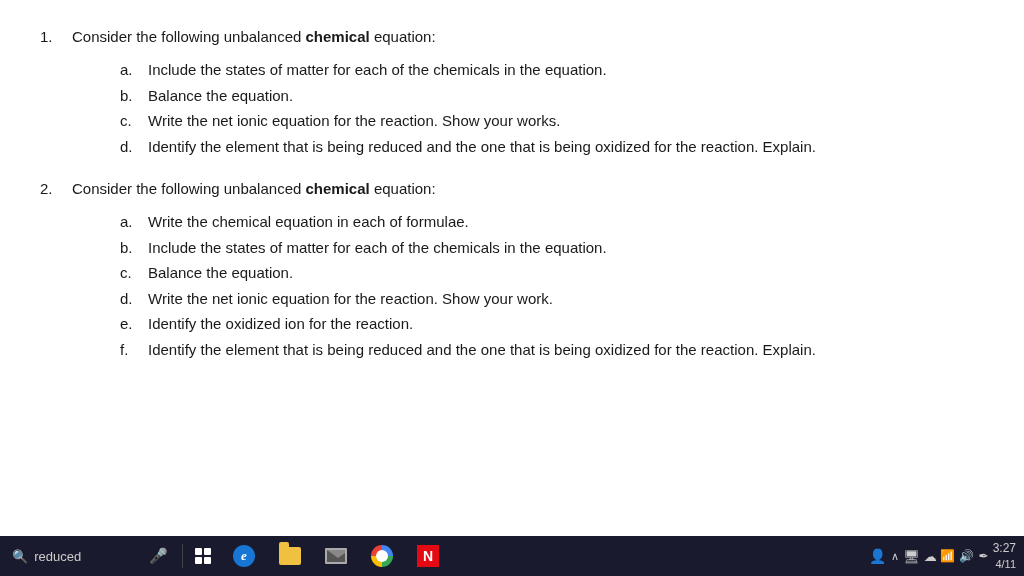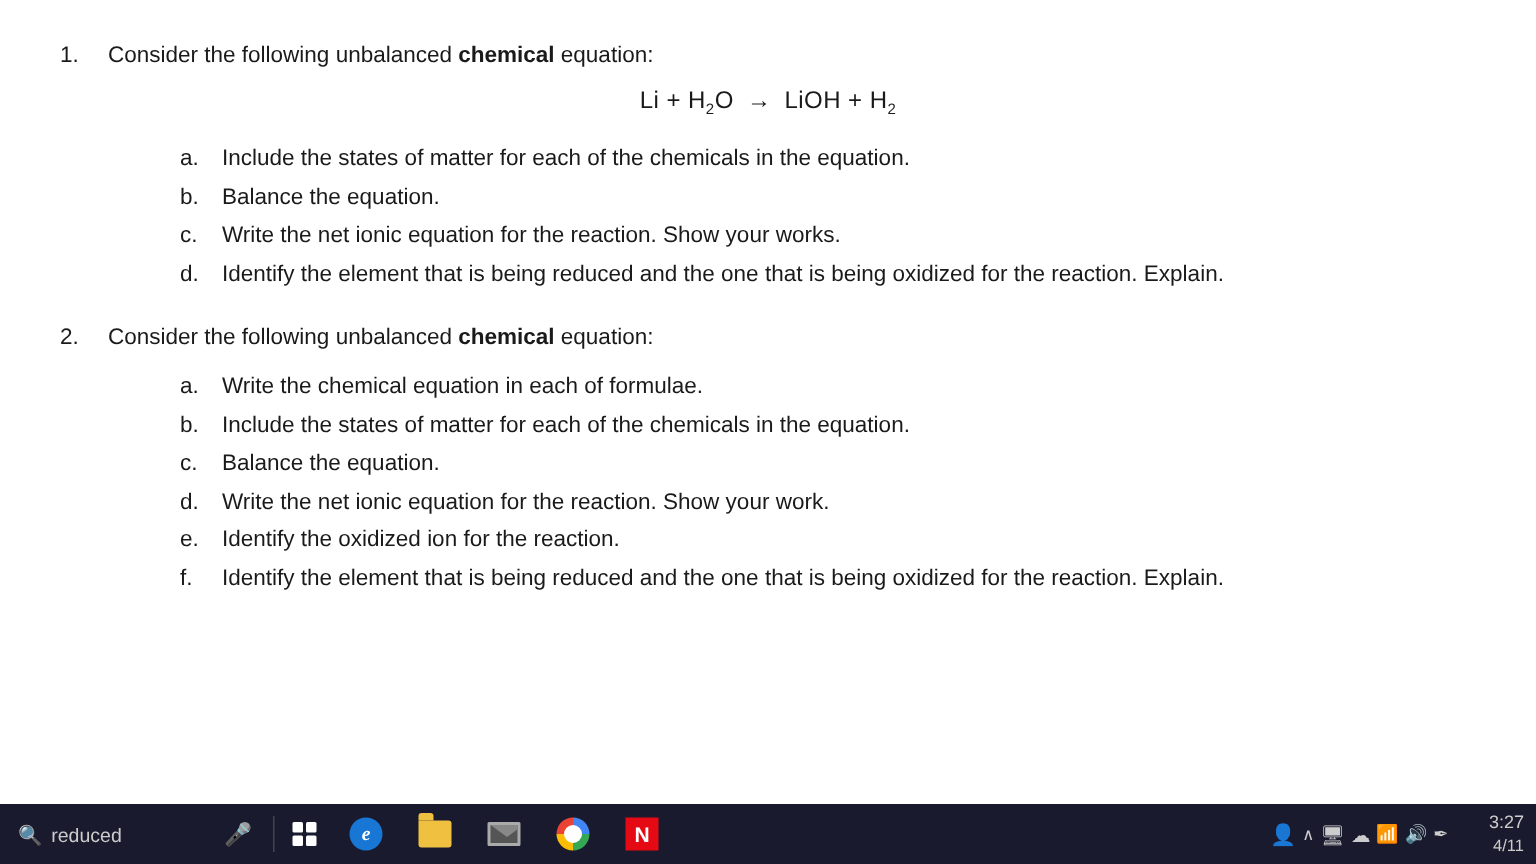--- a/index.html
+++ b/index.html
@@ -160,21 +160,20 @@
       height: 100%;
     }
 
     .taskbar-time {
       text-align: right;
       line-height: 1.3;
     }
 
     .taskbar-time .time {
       font-size: 12px;
-      margin-left: 23px;
     }
 
     .taskbar-time .date {
       font-size: 11px;
     }
 
     .win-task-icon {
       display: flex;
       align-items: center;
       justify-content: center;
@@ -201,23 +200,20 @@
 <div class="content-area">
 
   <div class="question-block">
     <div class="question-title">
       <span class="question-number">1.</span>
       <span>
         Consider the following unbalanced <strong>chemical</strong> equation:
       </span>
     </div>
 
-    <div class="equation-block">
-      Li + H<sub>2</sub>O <span class="arrow">→</span> LiOH + H<sub>2</sub>
-    </div>
 
     <ul class="sub-items">
       <li>
         <span class="sub-label">a.</span>
         <span>Include the states of matter for each of the chemicals in the equation.</span>
       </li>
       <li>
         <span class="sub-label">b.</span>
         <span>Balance the equation.</span>
       </li>

